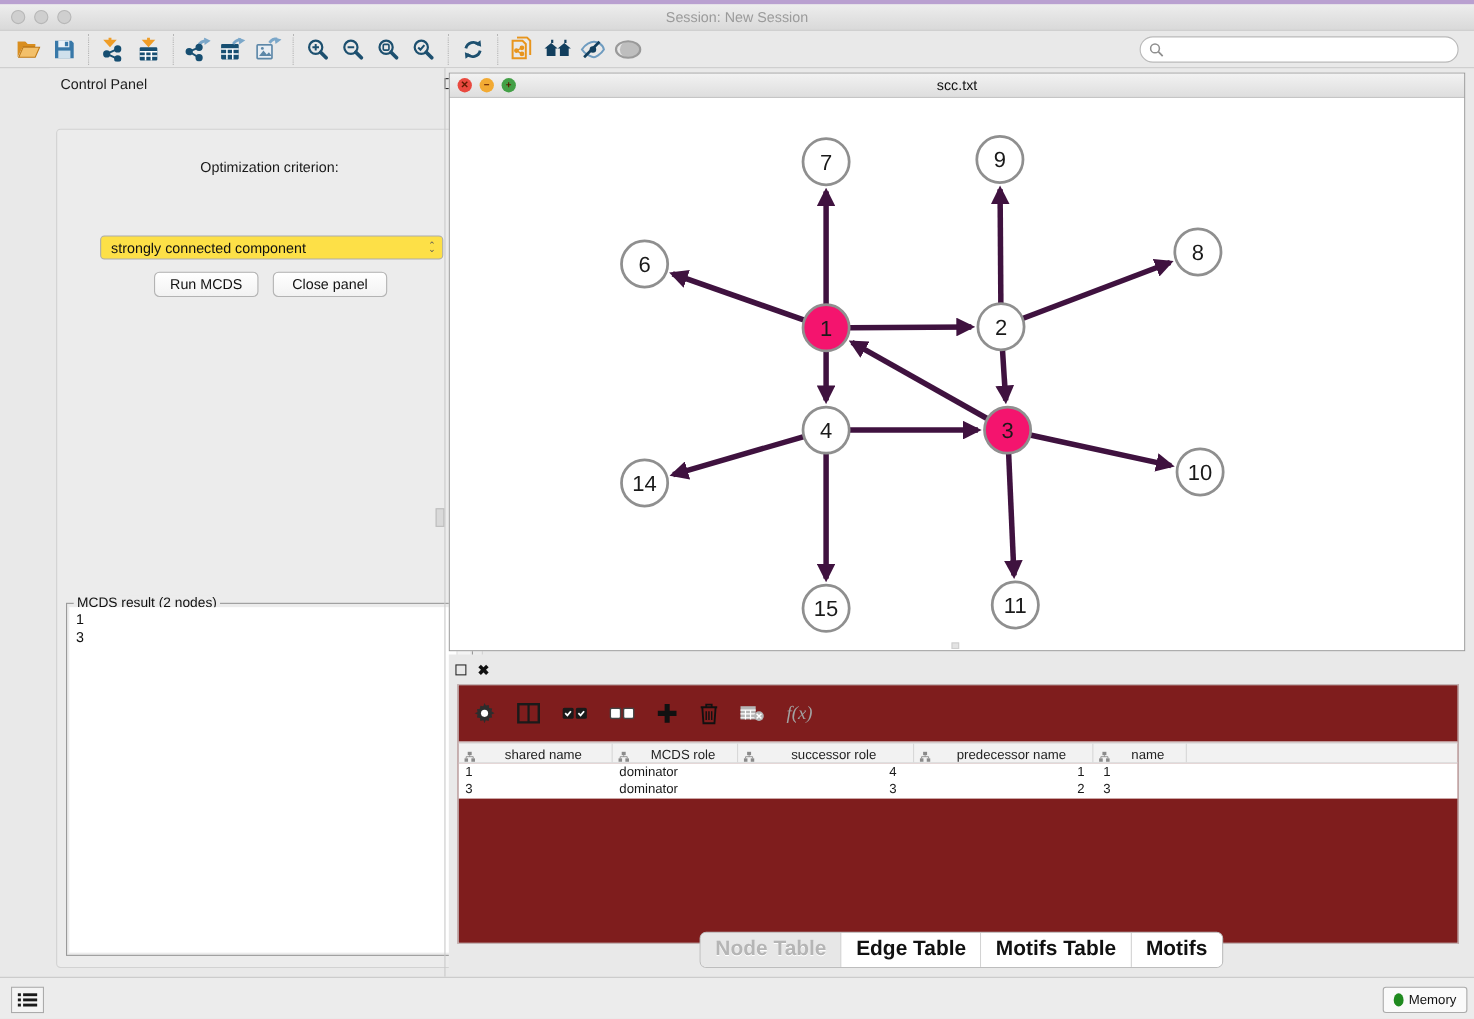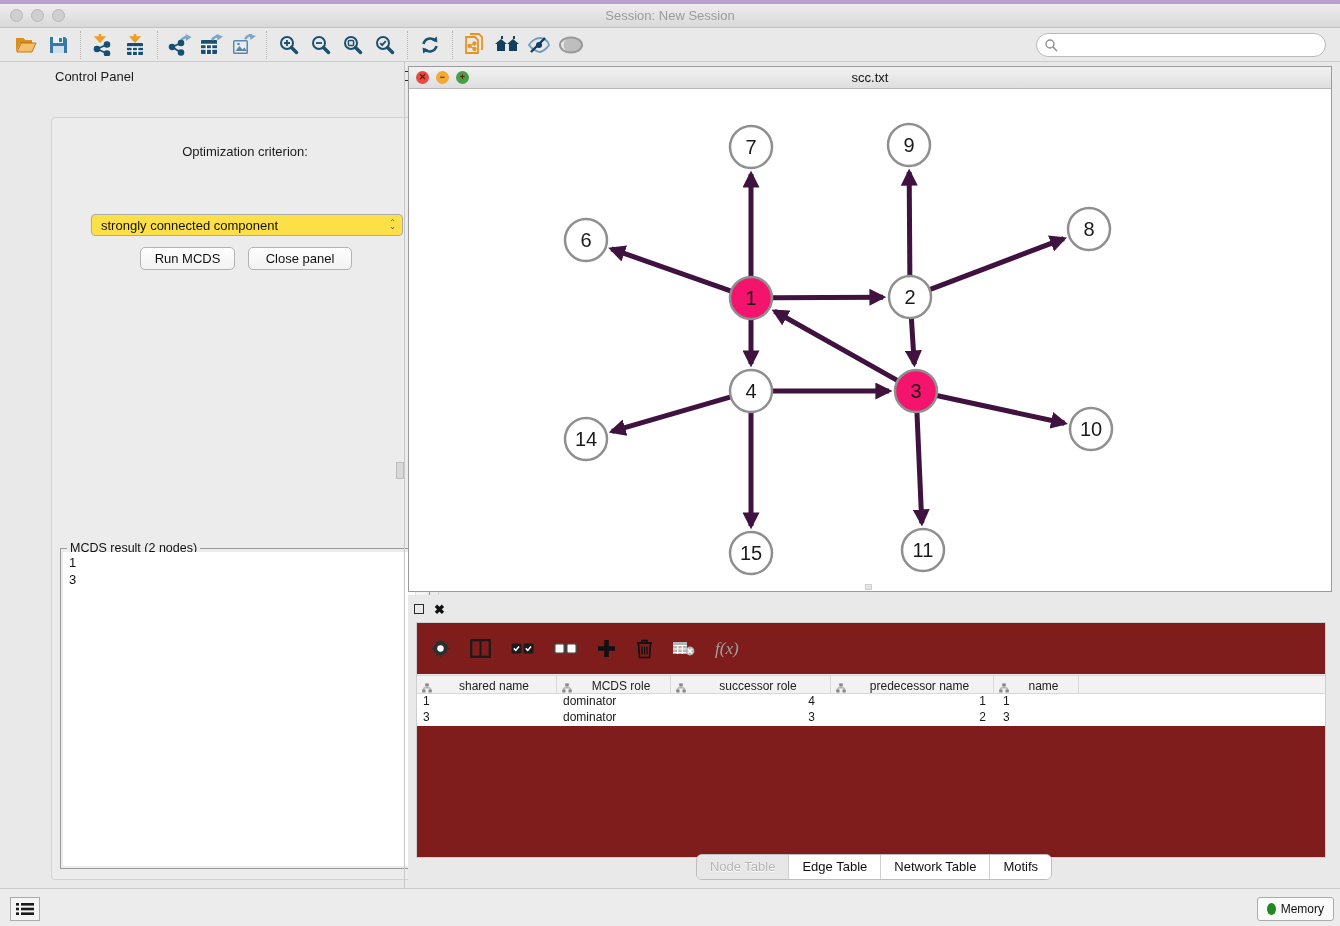--- a/index.html
+++ b/index.html
@@ -75,21 +75,21 @@
   #tp-body { position:absolute; left:8px; right:14px; top:27px; height:236px; background:#7f1d1d; border:1px solid #cfcfcf; }
   #tp-toolbar { height:52px; display:flex; align-items:center; padding-left:14px; border-bottom:1px solid #e8e8e8; }
   .tp-ic { margin-right:20px; display:flex; align-items:center; justify-content:center; }
   #tbl-header { display:flex; height:19px; background:#f2f2f2; border-top:1px solid #d8d8d8; border-bottom:1px solid #d8d8d8; }
   .th-cell { display:flex; align-items:flex-end; border-right:1px solid #d8d8d8; font-size:12px; color:#222; }
   .th-cell .hdr-label { flex:1; text-align:center; }
   .tbl-row { display:flex; height:16px; font-size:12px; color:#1a1a1a; background:#fff; }
   .td-cell { overflow:hidden; white-space:nowrap; }
   #tp-tabs { position:absolute; left:0; right:0; bottom:8px; display:flex; justify-content:center; }
   #tp-tabs-box { display:inline-flex; border:1px solid #bdbdbd; border-radius:6px; overflow:hidden; background:#fff; }
-  .tp-tab { font-size:13px; padding:4px 13px 5px; border-right:1px solid #cfcfcf; color:#111; background:#fff; }
+  .tp-tab { font-size:19px; padding:4px 13px 5px; border-right:1px solid #cfcfcf; color:#111; background:#fff;font-weight:bold; }
   .tp-tab:last-child { border-right:none; }
   .tp-tab.active { background:#e7e7e7; color:#b5b5b5; text-shadow:0 1px 0 #fff; }
 
   
   #statusbar { position:absolute; left:0; top:888px; width:1340px; height:38px; background:#ececec; border-top:1px solid #c9c9c9; }
   #list-btn { position:absolute; left:10px; top:8px; width:30px; height:24px; background:#f4f4f4;
     border:1px solid #ababab; display:flex; align-items:center; justify-content:center; }
   #memory-btn { position:absolute; right:6px; top:8px; height:24px; background:#fafafa; border:1px solid #ababab;
     border-radius:3px; display:flex; align-items:center; padding:0 9px; font-size:12px; color:#111; gap:5px; }
   #memory-dot { width:9px; height:12px; border-radius:50%; background:#1f8a1f; }
@@ -508,21 +508,21 @@
           <div class="td-cell" style="width: 160px; text-align: right; padding: 0px 16px 0px 0px;">3</div>
           <div class="td-cell" style="width: 163px; text-align: right; padding: 0px 8px 0px 0px;">2</div>
           <div class="td-cell" style="width: 85px; text-align: left; padding: 0px 0px 0px 9px;">3</div>
         </div>
       </div>
   </div>
   <div id="tp-tabs">
     <div id="tp-tabs-box">
       <span class="tp-tab active">Node Table</span>
       <span class="tp-tab">Edge Table</span>
-      <span class="tp-tab">Network Table</span>
+      <span class="tp-tab">Motifs Table</span>
       <span class="tp-tab">Motifs</span>
     </div>
   </div>
 </div>
 
 <div id="statusbar">
   <div id="list-btn">
     <svg width="18" height="14" viewBox="0 0 18 14">
         <g fill="#1a1a1a">
           <rect x="0" y="1" width="3" height="2.6"></rect>

